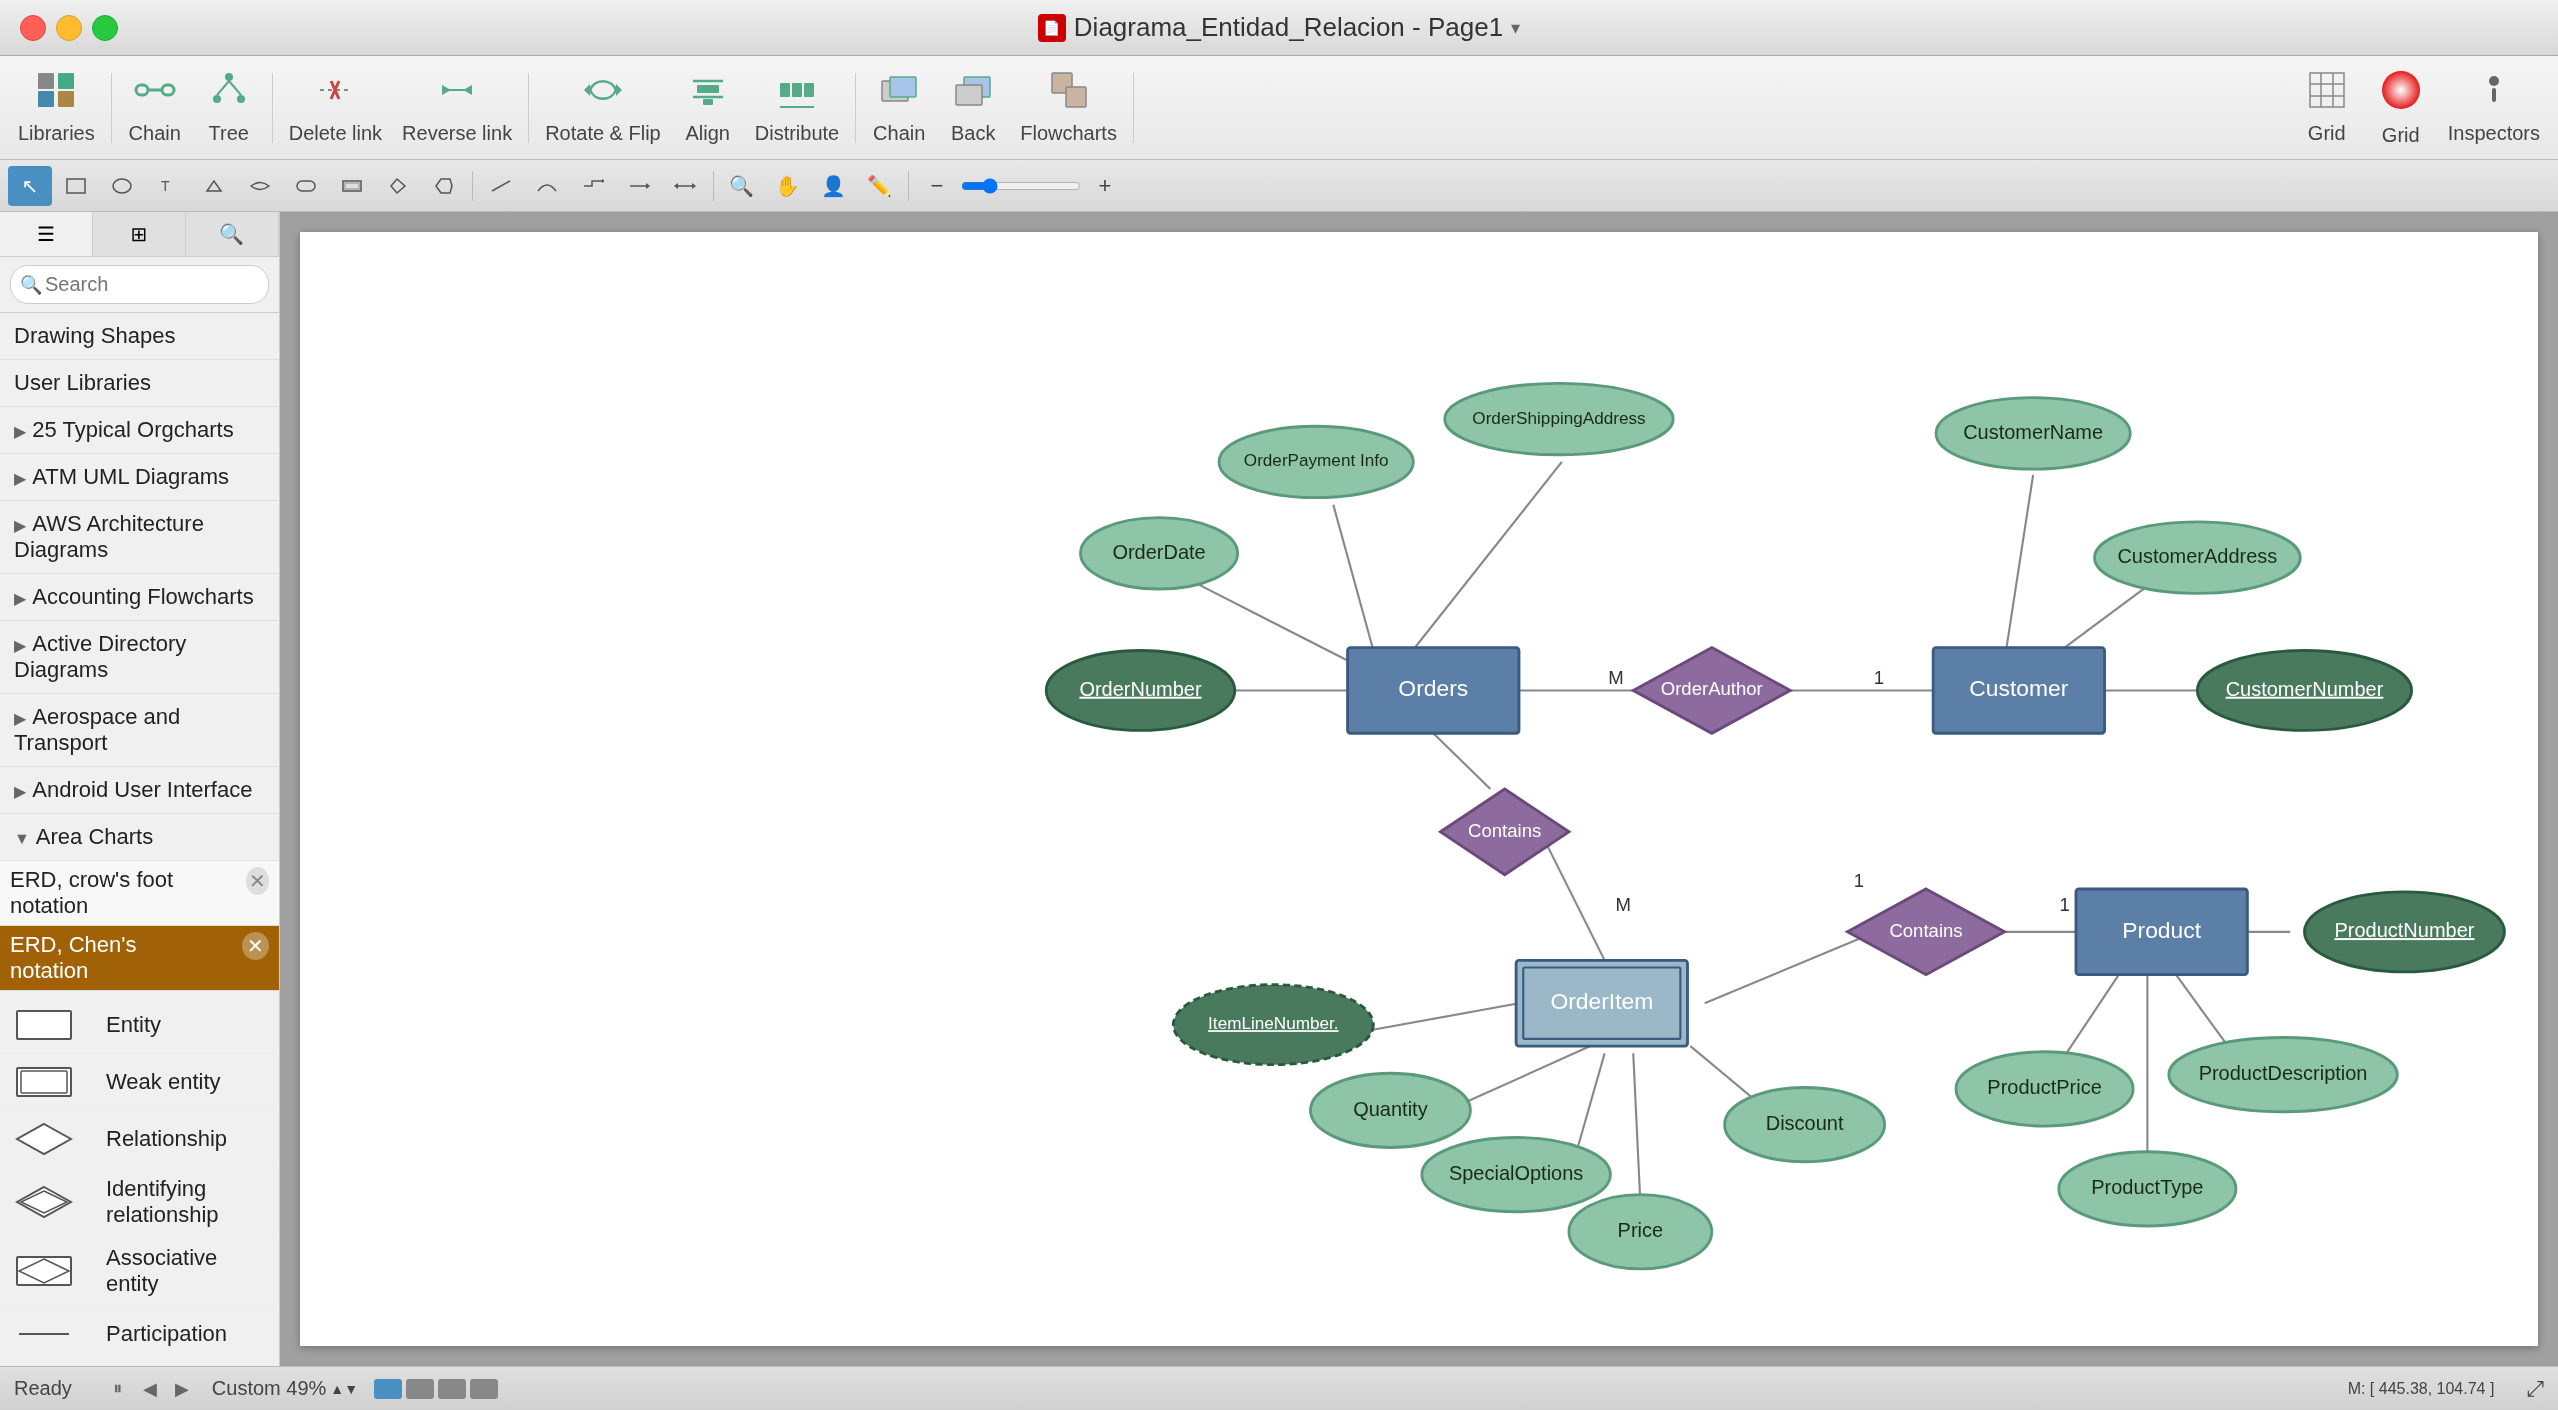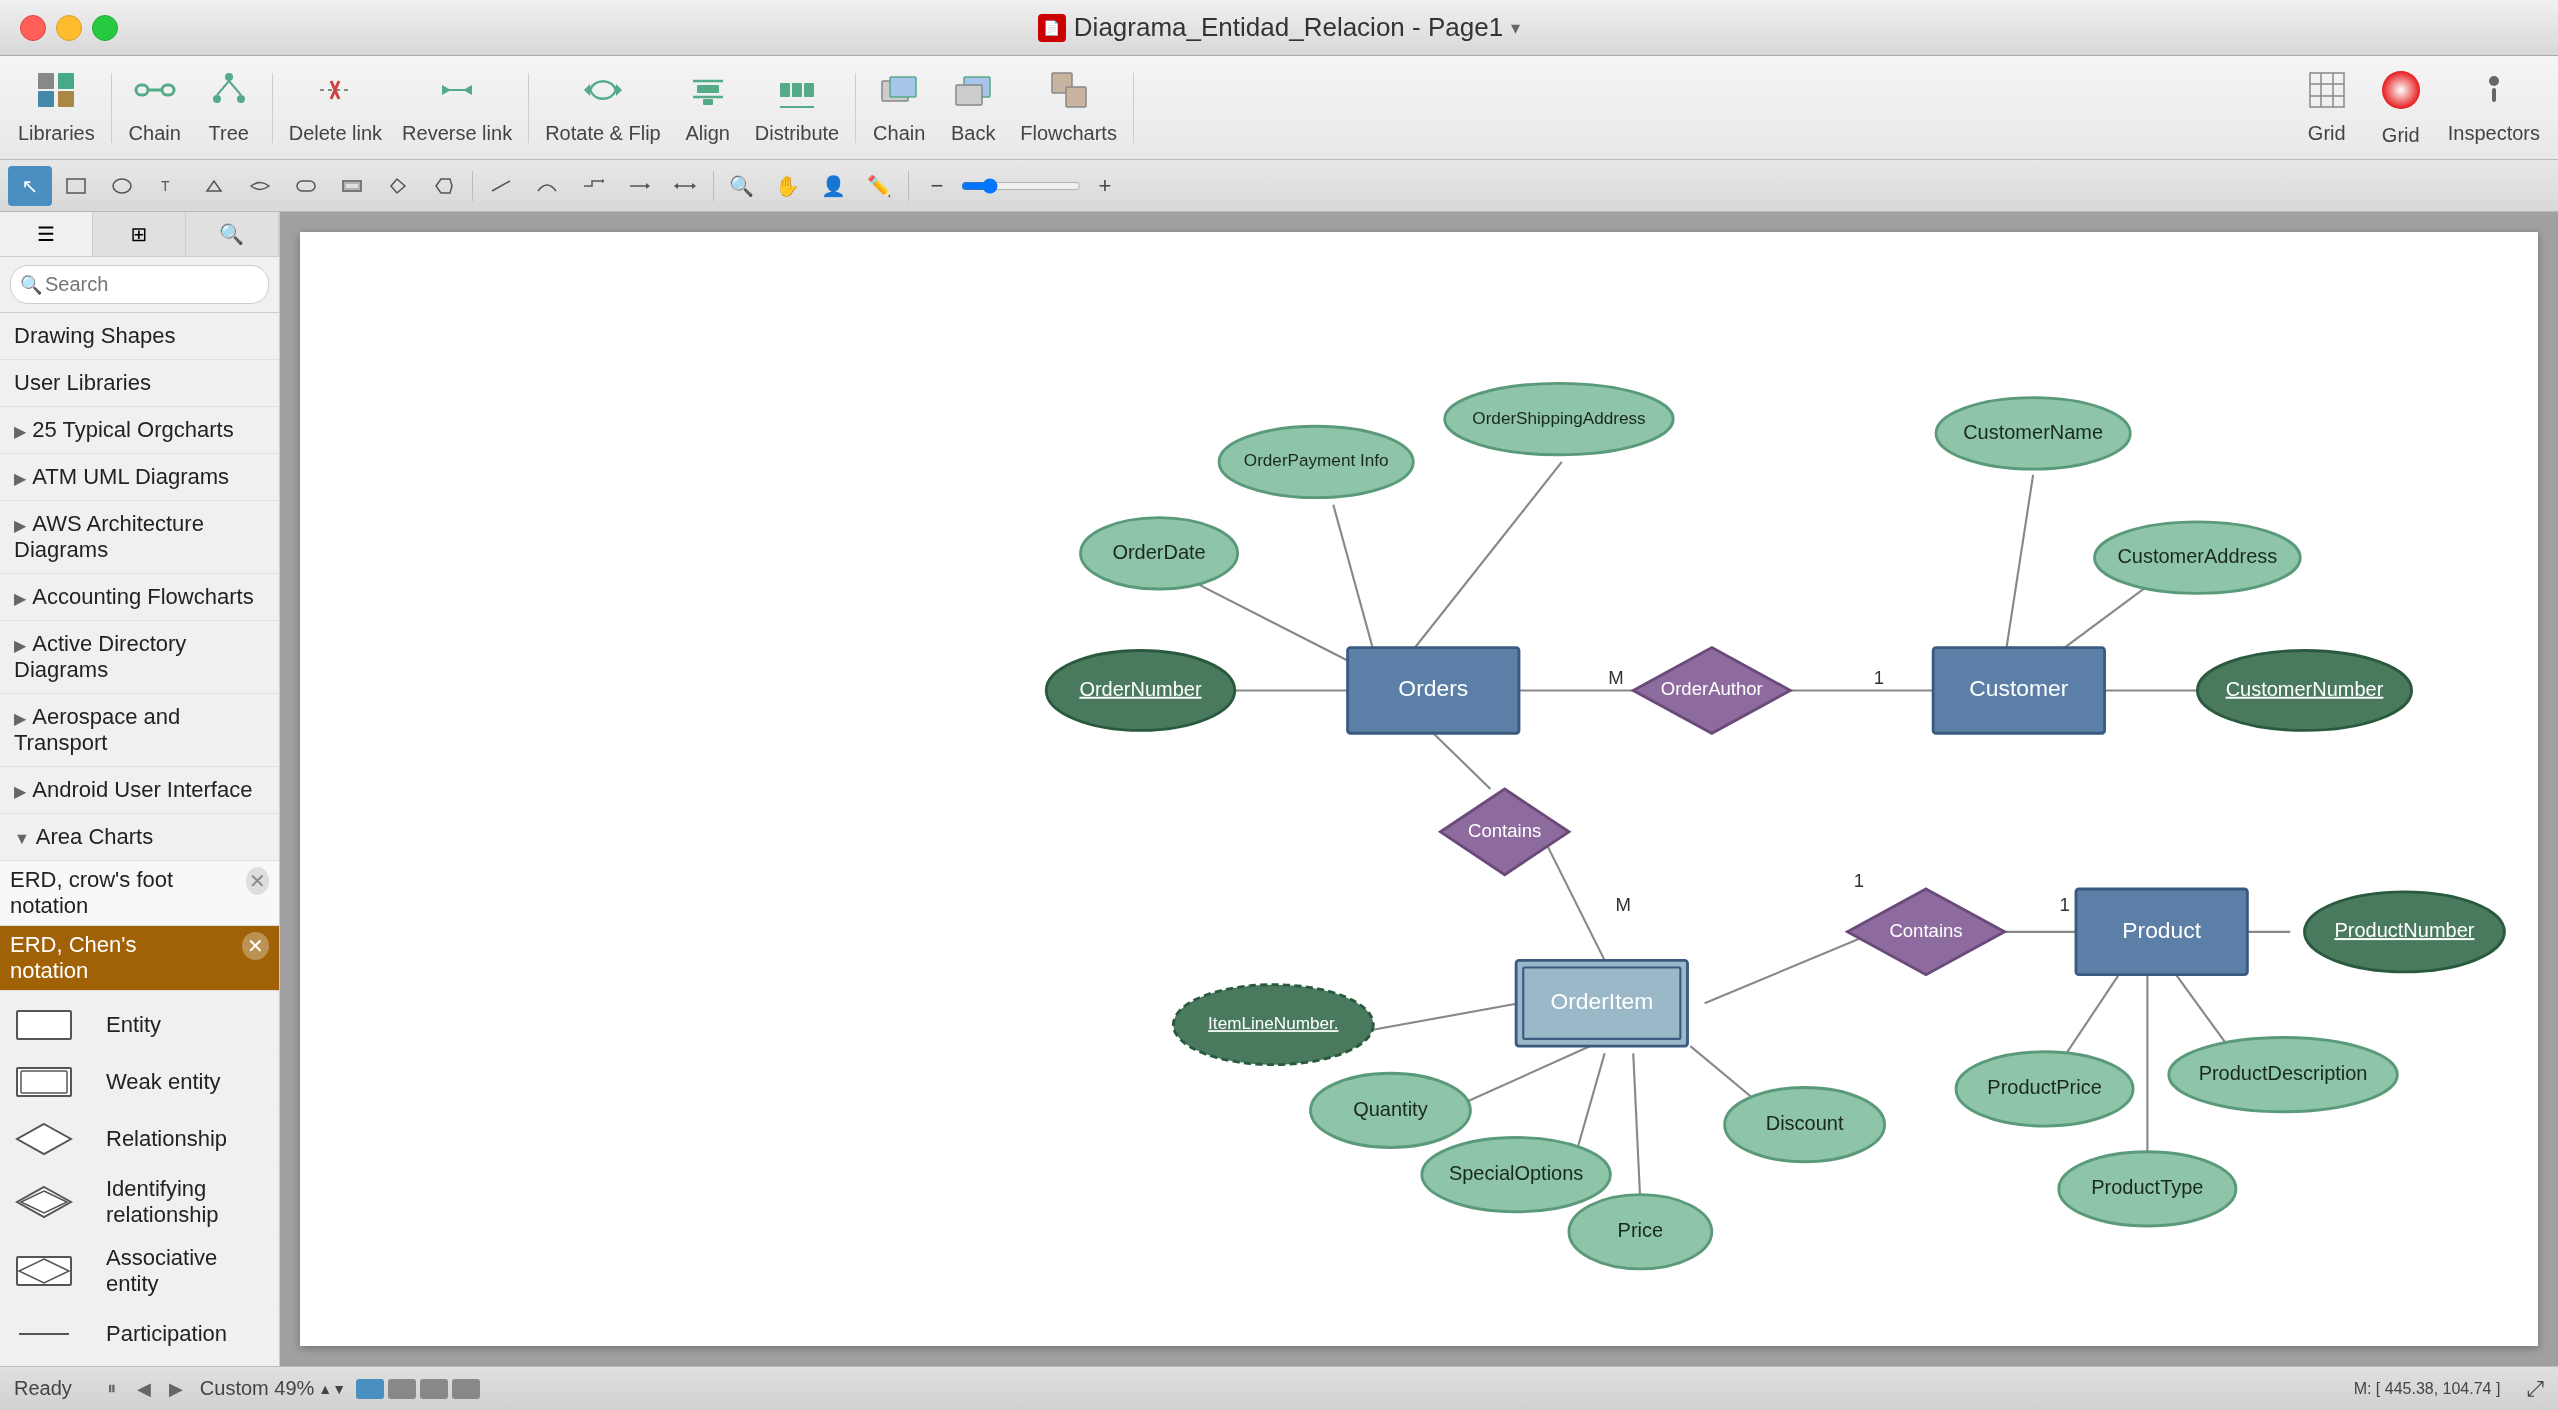--- a/index.html
+++ b/index.html
@@ -102,21 +102,21 @@
       position: absolute; top: 20px; left: 20px;
       width: calc(100% - 40px); height: calc(100% - 40px);
       background: white; box-shadow: 0 2px 8px rgba(0,0,0,0.3);
     }
     #canvas svg { width: 100%; height: 100%; }
 
     
     #statusbar {
       width: 100%; height: 44px; background: linear-gradient(to bottom, #e0e0e0, #d0d0d0);
       border-top: 1px solid #bbb; display: flex; align-items: center; padding: 0 14px;
-      font-size: 20px; color: #444; gap: 10px;
+      font-size: 20px; color: #444; gap: 16px;
     }
     .nav-btn { width: 28px; height: 28px; display: flex; align-items: center; justify-content: center; cursor: pointer; font-size: 18px; color: #666; }
     .zoom-select { display: flex; align-items: center; gap: 4px; cursor: pointer; font-size: 20px; }
     .zoom-arrow { font-size: 14px; }
     .page-indicators { display: flex; gap: 4px; }
     .page-dot { width: 28px; height: 20px; background: #888; border-radius: 3px; }
     .page-dot.active { background: #4a8fc1; }
     .status-right { margin-left: auto; font-size: 16px; }
     .fullscreen-btn { margin-left: 16px; font-size: 22px; cursor: pointer; }
   </style>

